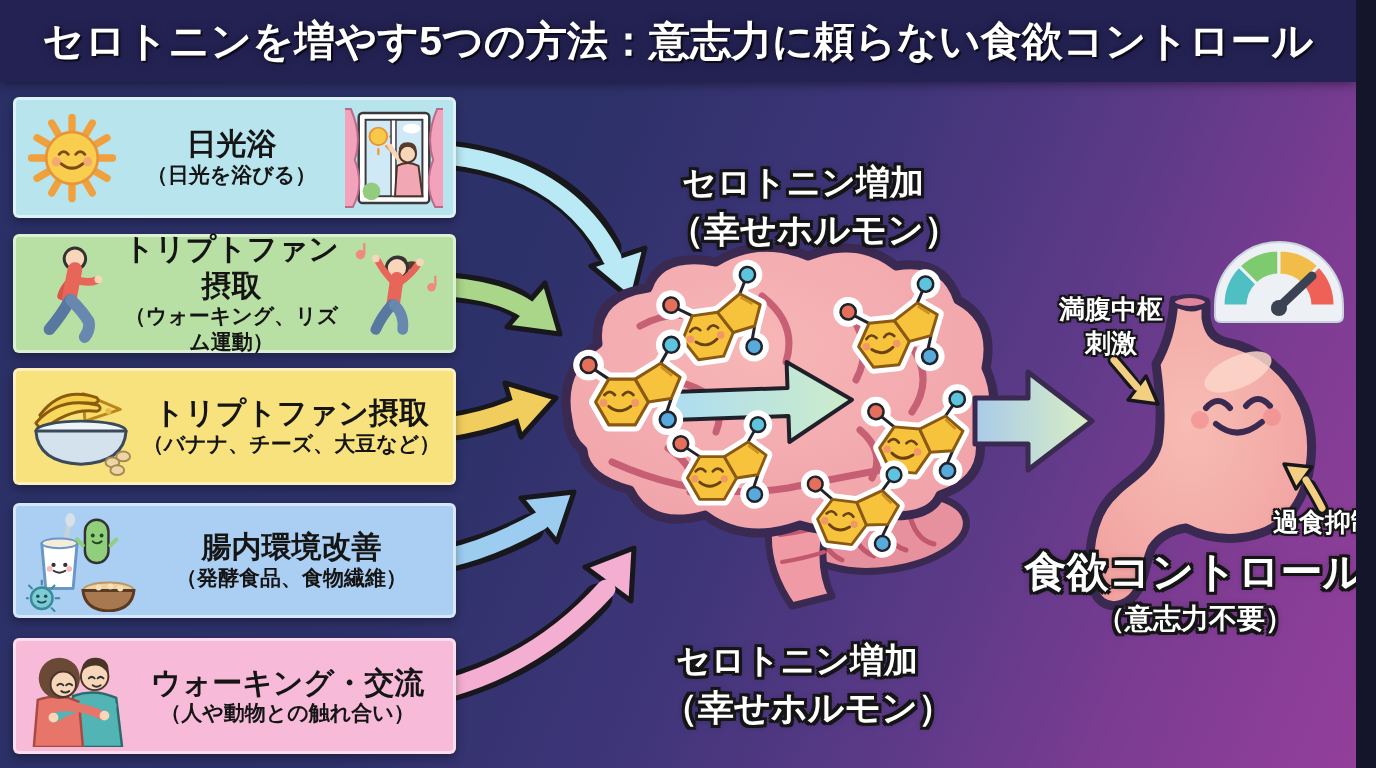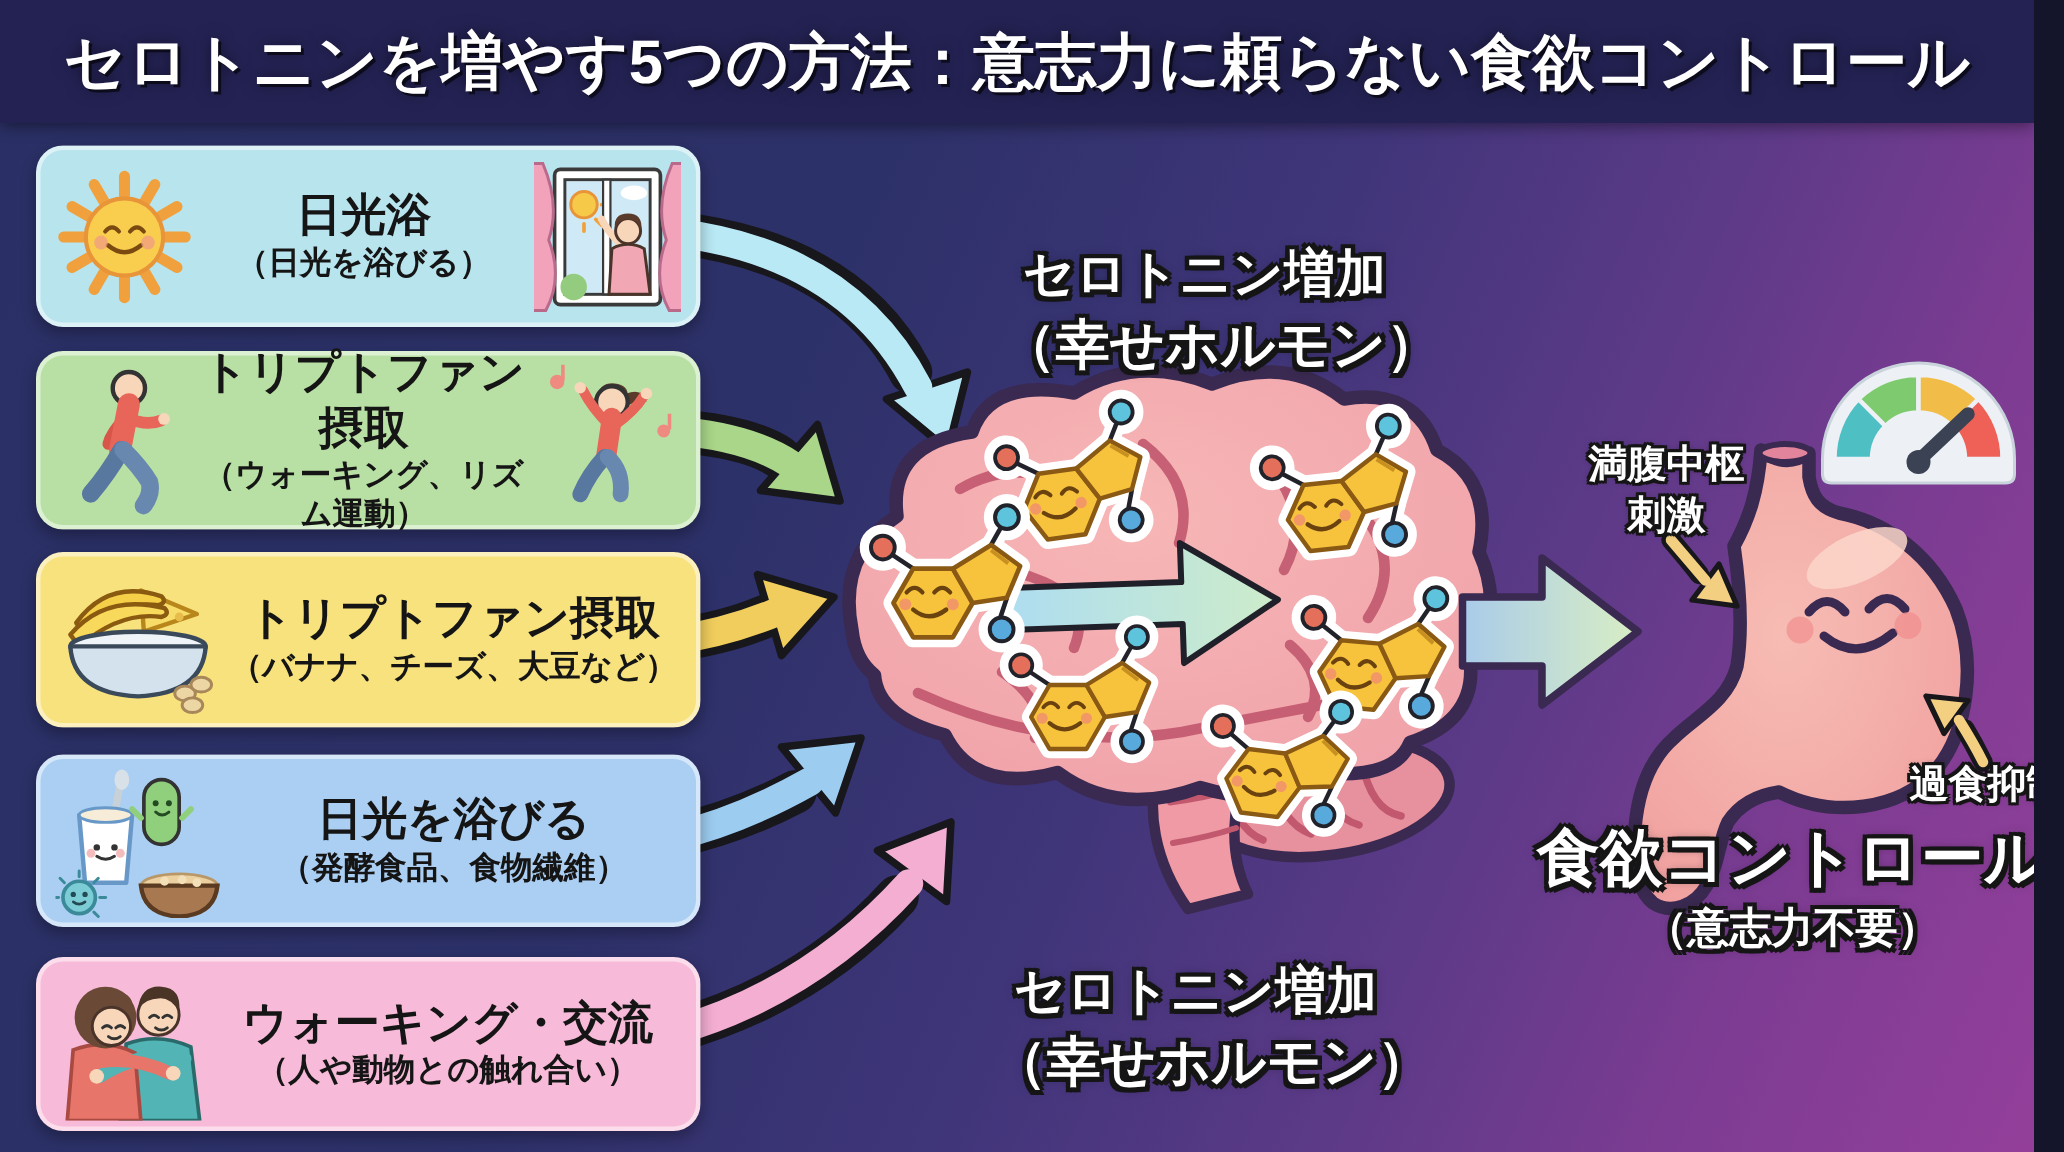--- a/index.html
+++ b/index.html
@@ -4,21 +4,21 @@
 <style>
   html,body{margin:0;padding:0;background:#14142a;}
   .canvas{position:relative;width:1356px;height:768px;overflow:hidden;
     background:linear-gradient(113deg,#2a3065 0%,#2d3169 38%,#3f3579 56%,#5d3a88 72%,#7e3c93 86%,#933f9a 100%);
     font-family:"Liberation Sans","DejaVu Sans",sans-serif;}
   .title-bar{position:absolute;top:0;left:0;width:100%;height:82px;background:#242253;
     display:flex;align-items:center;justify-content:center;box-shadow:0 2px 10px rgba(0,0,0,.45);}
   .title-bar h1{margin:0;font-size:41px;font-weight:800;color:#ffffff;
     text-shadow:2px 2px 0 rgba(0,0,0,.6),0 0 10px rgba(0,0,0,.5);}
   .scene{position:absolute;left:0;top:0;width:1376px;height:768px;}
-  .method-box{position:absolute;left:24px;width:443px;border-radius:18px;display:flex;align-items:center;
+  .method-box{position:absolute;left:13px;width:443px;border-radius:6px;display:flex;align-items:center;
     gap:4px;padding:0 10px;box-sizing:border-box;border:3px solid rgba(255,255,255,.5);
     box-shadow:0 4px 10px rgba(0,0,0,.32);font-family:Liberation Serif, serif;}
   .mb-labels{flex:1;text-align:center;color:#151515;line-height:1.22;}
   .mb-main{font-size:30px;font-weight:800;}
   .mb-sub{font-size:21px;font-weight:700;}
   .mb-icon{flex:0 0 auto;display:block;}
   .olabel{position:absolute;transform:translateX(-50%);text-align:center;color:#ffffff;font-weight:800;white-space:nowrap;}
   .osh-lg{text-shadow:-3px -3px 0 #151515,3px -3px 0 #151515,-3px 3px 0 #151515,3px 3px 0 #151515,
     -3px 0 0 #151515,3px 0 0 #151515,0 -3px 0 #151515,0 3px 0 #151515,0 0 7px rgba(0,0,0,.55);}
   .osh-sm{text-shadow:-2px -2px 0 #151515,2px -2px 0 #151515,-2px 2px 0 #151515,2px 2px 0 #151515,
@@ -330,21 +330,21 @@
         <circle cx="12" cy="88" r="1.8" fill="#234a52"></circle>
           <circle cx="20" cy="88" r="1.8" fill="#234a52"></circle>
         <path d="M12,93 Q16,96 20,93" fill="none" stroke="#234a52" stroke-width="1.8" stroke-linecap="round"></path>
         <ellipse cx="84" cy="82" rx="26" ry="8" fill="#ecd0a0" stroke="#b89868" stroke-width="2"></ellipse>
         <path d="M58,82 Q60,102 84,103 Q108,102 110,82 Z" fill="#a87850" stroke="#5a3a20" stroke-width="3"></path>
         <circle cx="74" cy="79" r="3" fill="#f4e0b8"></circle>
           <circle cx="86" cy="78" r="3" fill="#f4e0b8"></circle>
           <circle cx="96" cy="80" r="3" fill="#f4e0b8"></circle>
       </svg>
       <div class="mb-labels">
-        <div class="mb-main">日光を浴びる</div>
+        <div class="mb-main">腸内環境改善</div>
         <div class="mb-sub">（発酵食品、食物繊維）</div>
       </div>
     </div>
 
     <div class="method-box" style="top: 638px; height: 116px; background-color: rgb(247, 187, 217);">
       <svg class="mb-icon" width="102" height="102" viewBox="0 0 104 104">
         <path d="M48,52 Q70,44 92,54 L98,104 L44,104 Z" fill="#52b4b4" stroke="#2a6a6a" stroke-width="2.5"></path>
         <path d="M12,56 Q34,48 54,58 L58,104 L8,104 Z" fill="#e8756a" stroke="#a84a42" stroke-width="2.5"></path>
         <path d="M88,62 Q58,56 30,74" fill="none" stroke="#52b4b4" stroke-width="9" stroke-linecap="round"></path>
         <path d="M20,66 Q50,58 78,72" fill="none" stroke="#e8756a" stroke-width="9" stroke-linecap="round"></path>

